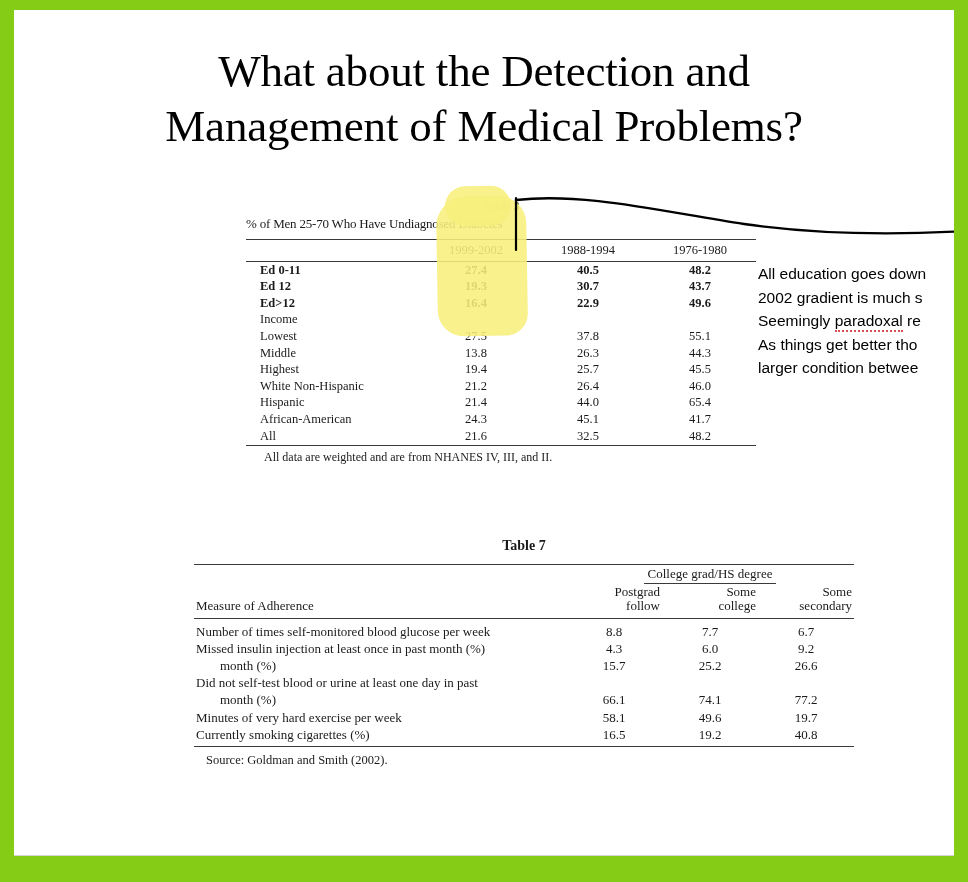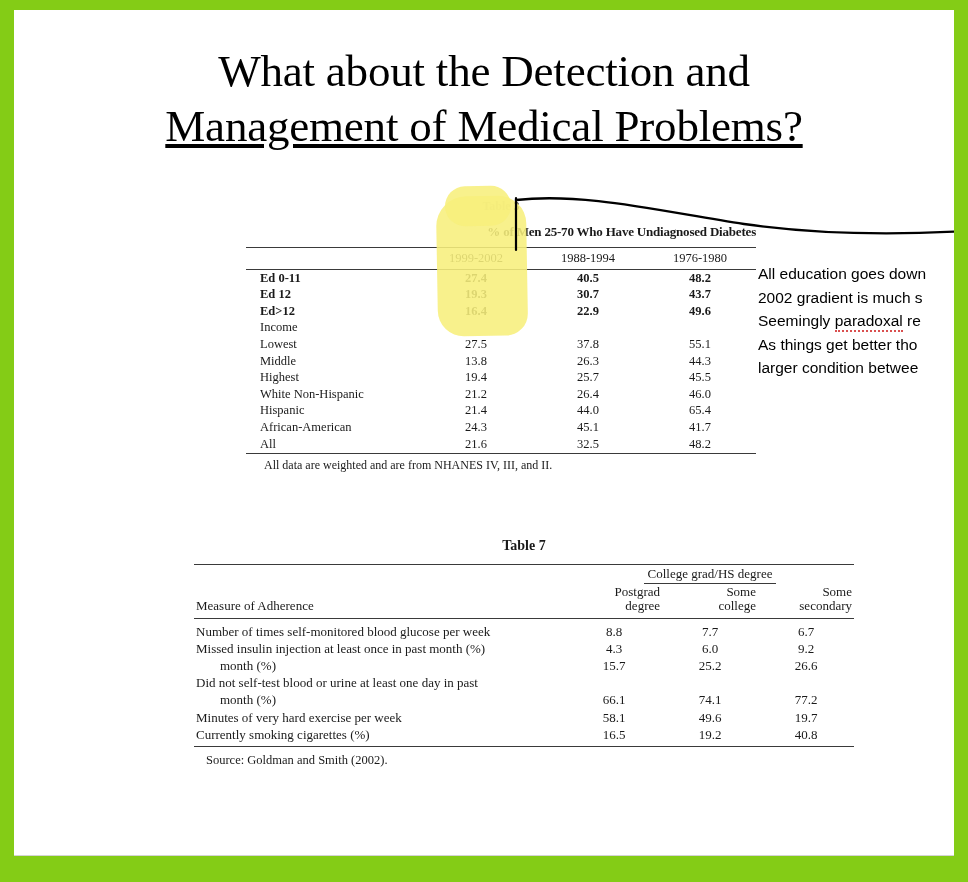--- a/index.html
+++ b/index.html
@@ -38,42 +38,42 @@
     left: 0;
     top: 34px;
     width: 940px;
     text-align: center;
     font-family: "Liberation Serif", serif;
     font-size: 45px;
     line-height: 1.22;
     color: #000000;
     letter-spacing: -0.2px;
   }
-  .title .l2 { display: block; text-decoration: underline; }
+  .title .l2 { display: block; }
 
   
   .t3-wrap {
     position: absolute;
     left: 232px;
     top: 190px;
     width: 510px;
     font-family: "Liberation Serif", serif;
     color: #1a1a1a;
   }
   .t3-title {
     text-align: center;
     font-size: 12px;
     font-weight: bold;
     line-height: 1.15;
   }
   .t3-sub {
-    text-align: right;
+    text-align: left;
     font-size: 13px;
-    font-weight: bold;
-    margin-top: 10px;
+    font-weight: normal;
+    margin-top: 2px;
     letter-spacing: -0.2px;
   }
   table.t3 {
     margin-top: 7px;
     width: 510px;
     border-collapse: collapse;
     font-size: 12.5px;
   }
   table.t3 th, table.t3 td {
     padding: 0.8px 2px;
@@ -338,21 +338,21 @@
             <td class="t7-rule-top t7-span" colspan="3">
               <span class="t7-span-inner">College grad/HS degree</span>
             </td>
           </tr>
           <tr>
             <th class="measure">
               <span>Measure of Adherence</span>
             </th>
             <th class="colh">
               <span>Postgrad</span><br>
-              <span>degree</span>
+              <span>follow</span>
             </th>
             <th class="colh">
               <span>Some</span><br>
               <span>college</span>
             </th>
             <th class="colh">
               <span>Some</span><br>
               <span>secondary</span>
             </th>
           </tr>

